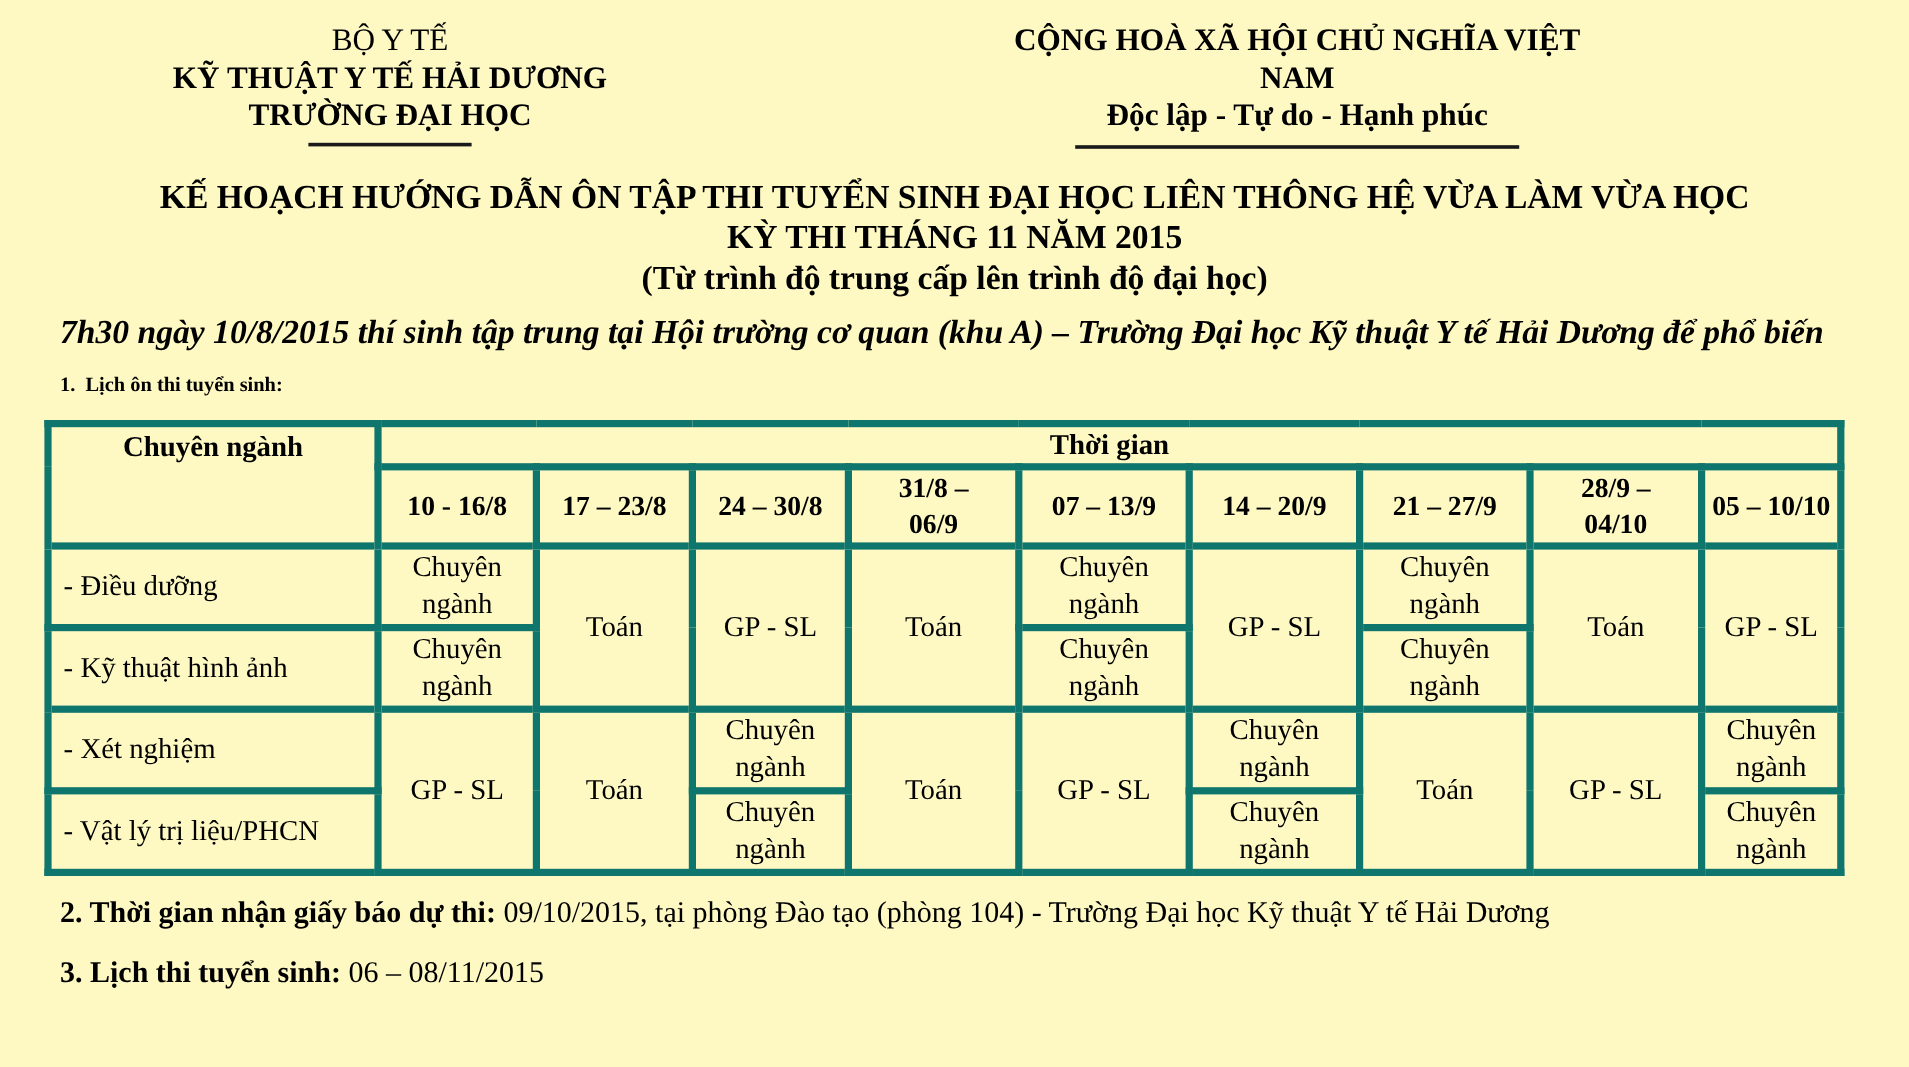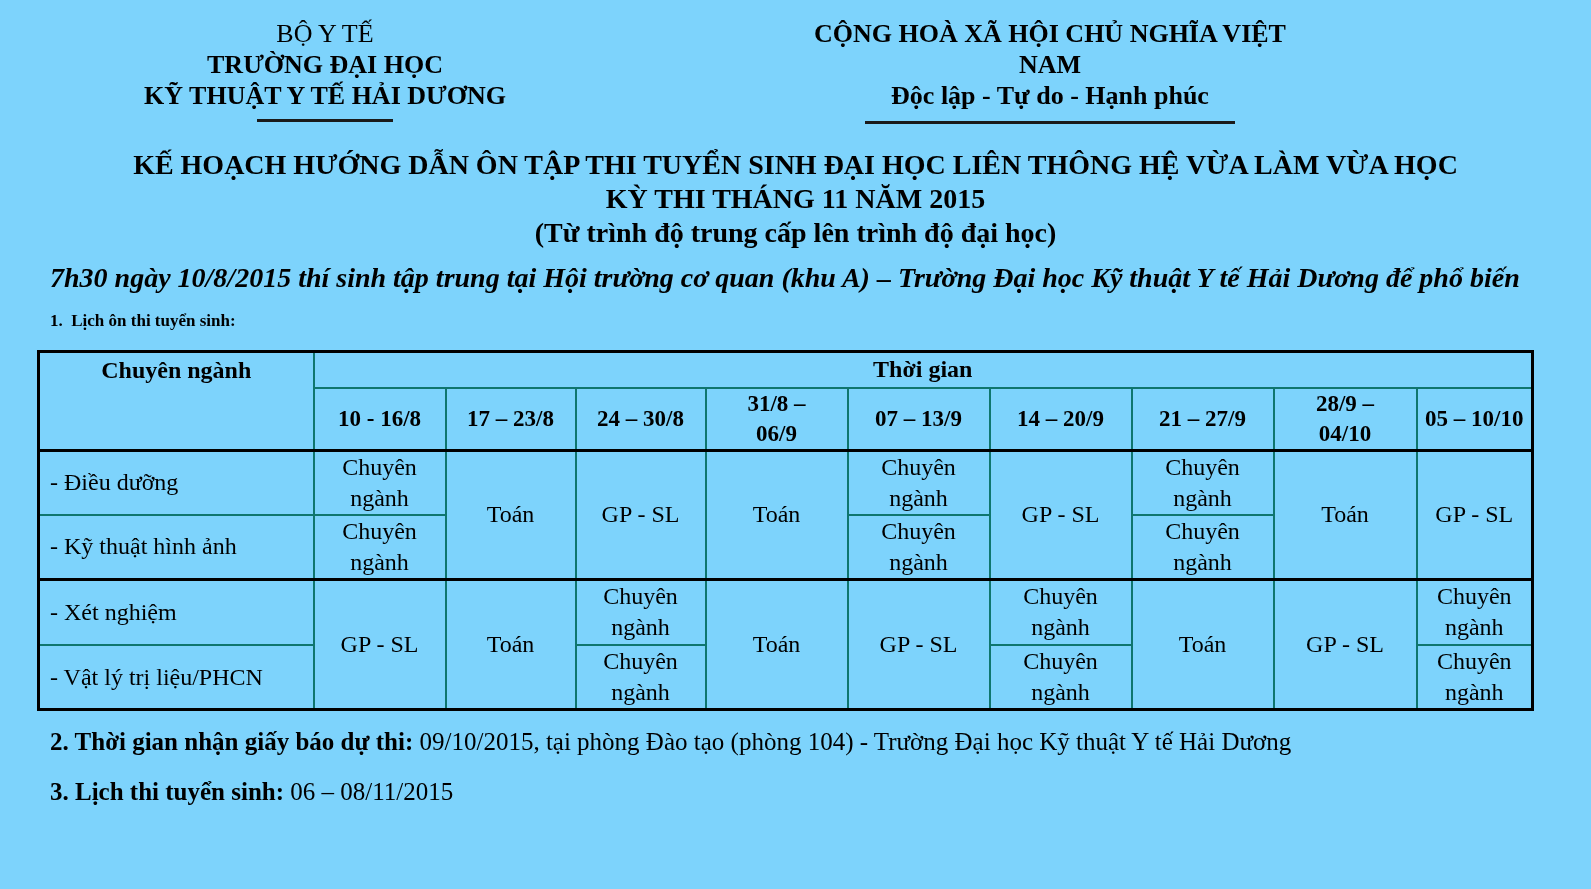--- a/index.html
+++ b/index.html
@@ -1,37 +1,37 @@
 <!DOCTYPE html>
 <html><head>
 <meta charset="utf-8">
 <style>
   html,body{margin:0;padding:0;background:#fff;}
   .page{
-    position:relative;width:1591px;height:889px;background:#7dd3fc;overflow:hidden;
+    position:relative;width:1591px;height:889px;background:#fef9c3;overflow:hidden;
     font-family:"Liberation Serif","DejaVu Serif",serif;color:#000;
   }
   
   .letterhead{position:relative;height:130px;margin-top:18px;}
   .lh-left{position:absolute;left:95px;top:0;width:460px;text-align:center;}
-  .lh-right{position:absolute;left:785px;top:0;width:530px;text-align:center;}
+  .lh-right{position:absolute;left:816px;top:0;width:530px;text-align:center;}
   .lh-line{font-size:26px;line-height:31px;}
   .lh-bold{font-weight:bold;}
   .rule{height:3px;background:#1a1a1a;border:none;}
   .rule-left{width:136px;margin:8px auto 0;}
   .rule-right{width:370px;margin:10px auto 0;}
   
   .title{text-align:center;font-weight:bold;}
   .title-line{font-size:28px;line-height:34px;}
   
   .intro{margin:6px 60px 0 50px;font-weight:bold;font-style:italic;font-size:28px;line-height:44px;}
   .sec-heading{margin:4px 0 0 50px;font-weight:bold;font-size:17px;line-height:34px;white-space:pre-wrap;}
   
   table.tbl{border-collapse:collapse;table-layout:fixed;width:1494px;margin:12px 0 0 37px;}
-  .tbl th,.tbl td{border:2px solid #0f766e;text-align:center;vertical-align:middle;padding:0 4px;overflow:hidden;}
+  .tbl th,.tbl td{border:6px solid #0f766e;text-align:center;vertical-align:middle;padding:0 4px;overflow:hidden;}
   .tbl{border:3px solid #000;}
   .tbl th{font-weight:bold;font-size:24px;}
   .tbl td{font-size:24px;line-height:31px;}
   th.major-hd{vertical-align:top;padding-top:4px;border-bottom:3px solid #000;}
   th.time-hd{font-size:24px;}
   th.date{white-space:pre;font-size:23px;line-height:30px;border-bottom:3px solid #000;}
   tr.hd1{height:36px;}
   tr.hd2{height:62px;margin-left:40px;}
   tr.r1,tr.r2{height:62px;}
   tr.r3{height:66px;}
@@ -43,22 +43,22 @@
   .note .b{font-weight:bold;margin-top:43px;}
 </style>
 </head>
 <body>
 
 <div class="page">
 
   <div class="letterhead">
     <div class="lh-left">
       <div class="lh-line">BỘ Y TẾ</div>
+      <div class="lh-line lh-bold">KỸ THUẬT Y TẾ HẢI DƯƠNG</div>
       <div class="lh-line lh-bold">TRƯỜNG ĐẠI HỌC</div>
-      <div class="lh-line lh-bold">KỸ THUẬT Y TẾ HẢI DƯƠNG</div>
       <div class="rule rule-left"></div>
     </div>
     <div class="lh-right">
       <div class="lh-line lh-bold">CỘNG HOÀ XÃ HỘI CHỦ NGHĨA VIỆT NAM</div>
       <div class="lh-line lh-bold">Độc lập - Tự do - Hạnh phúc</div>
       <div class="rule rule-right"></div>
     </div>
   </div>
 
   <div class="title">

